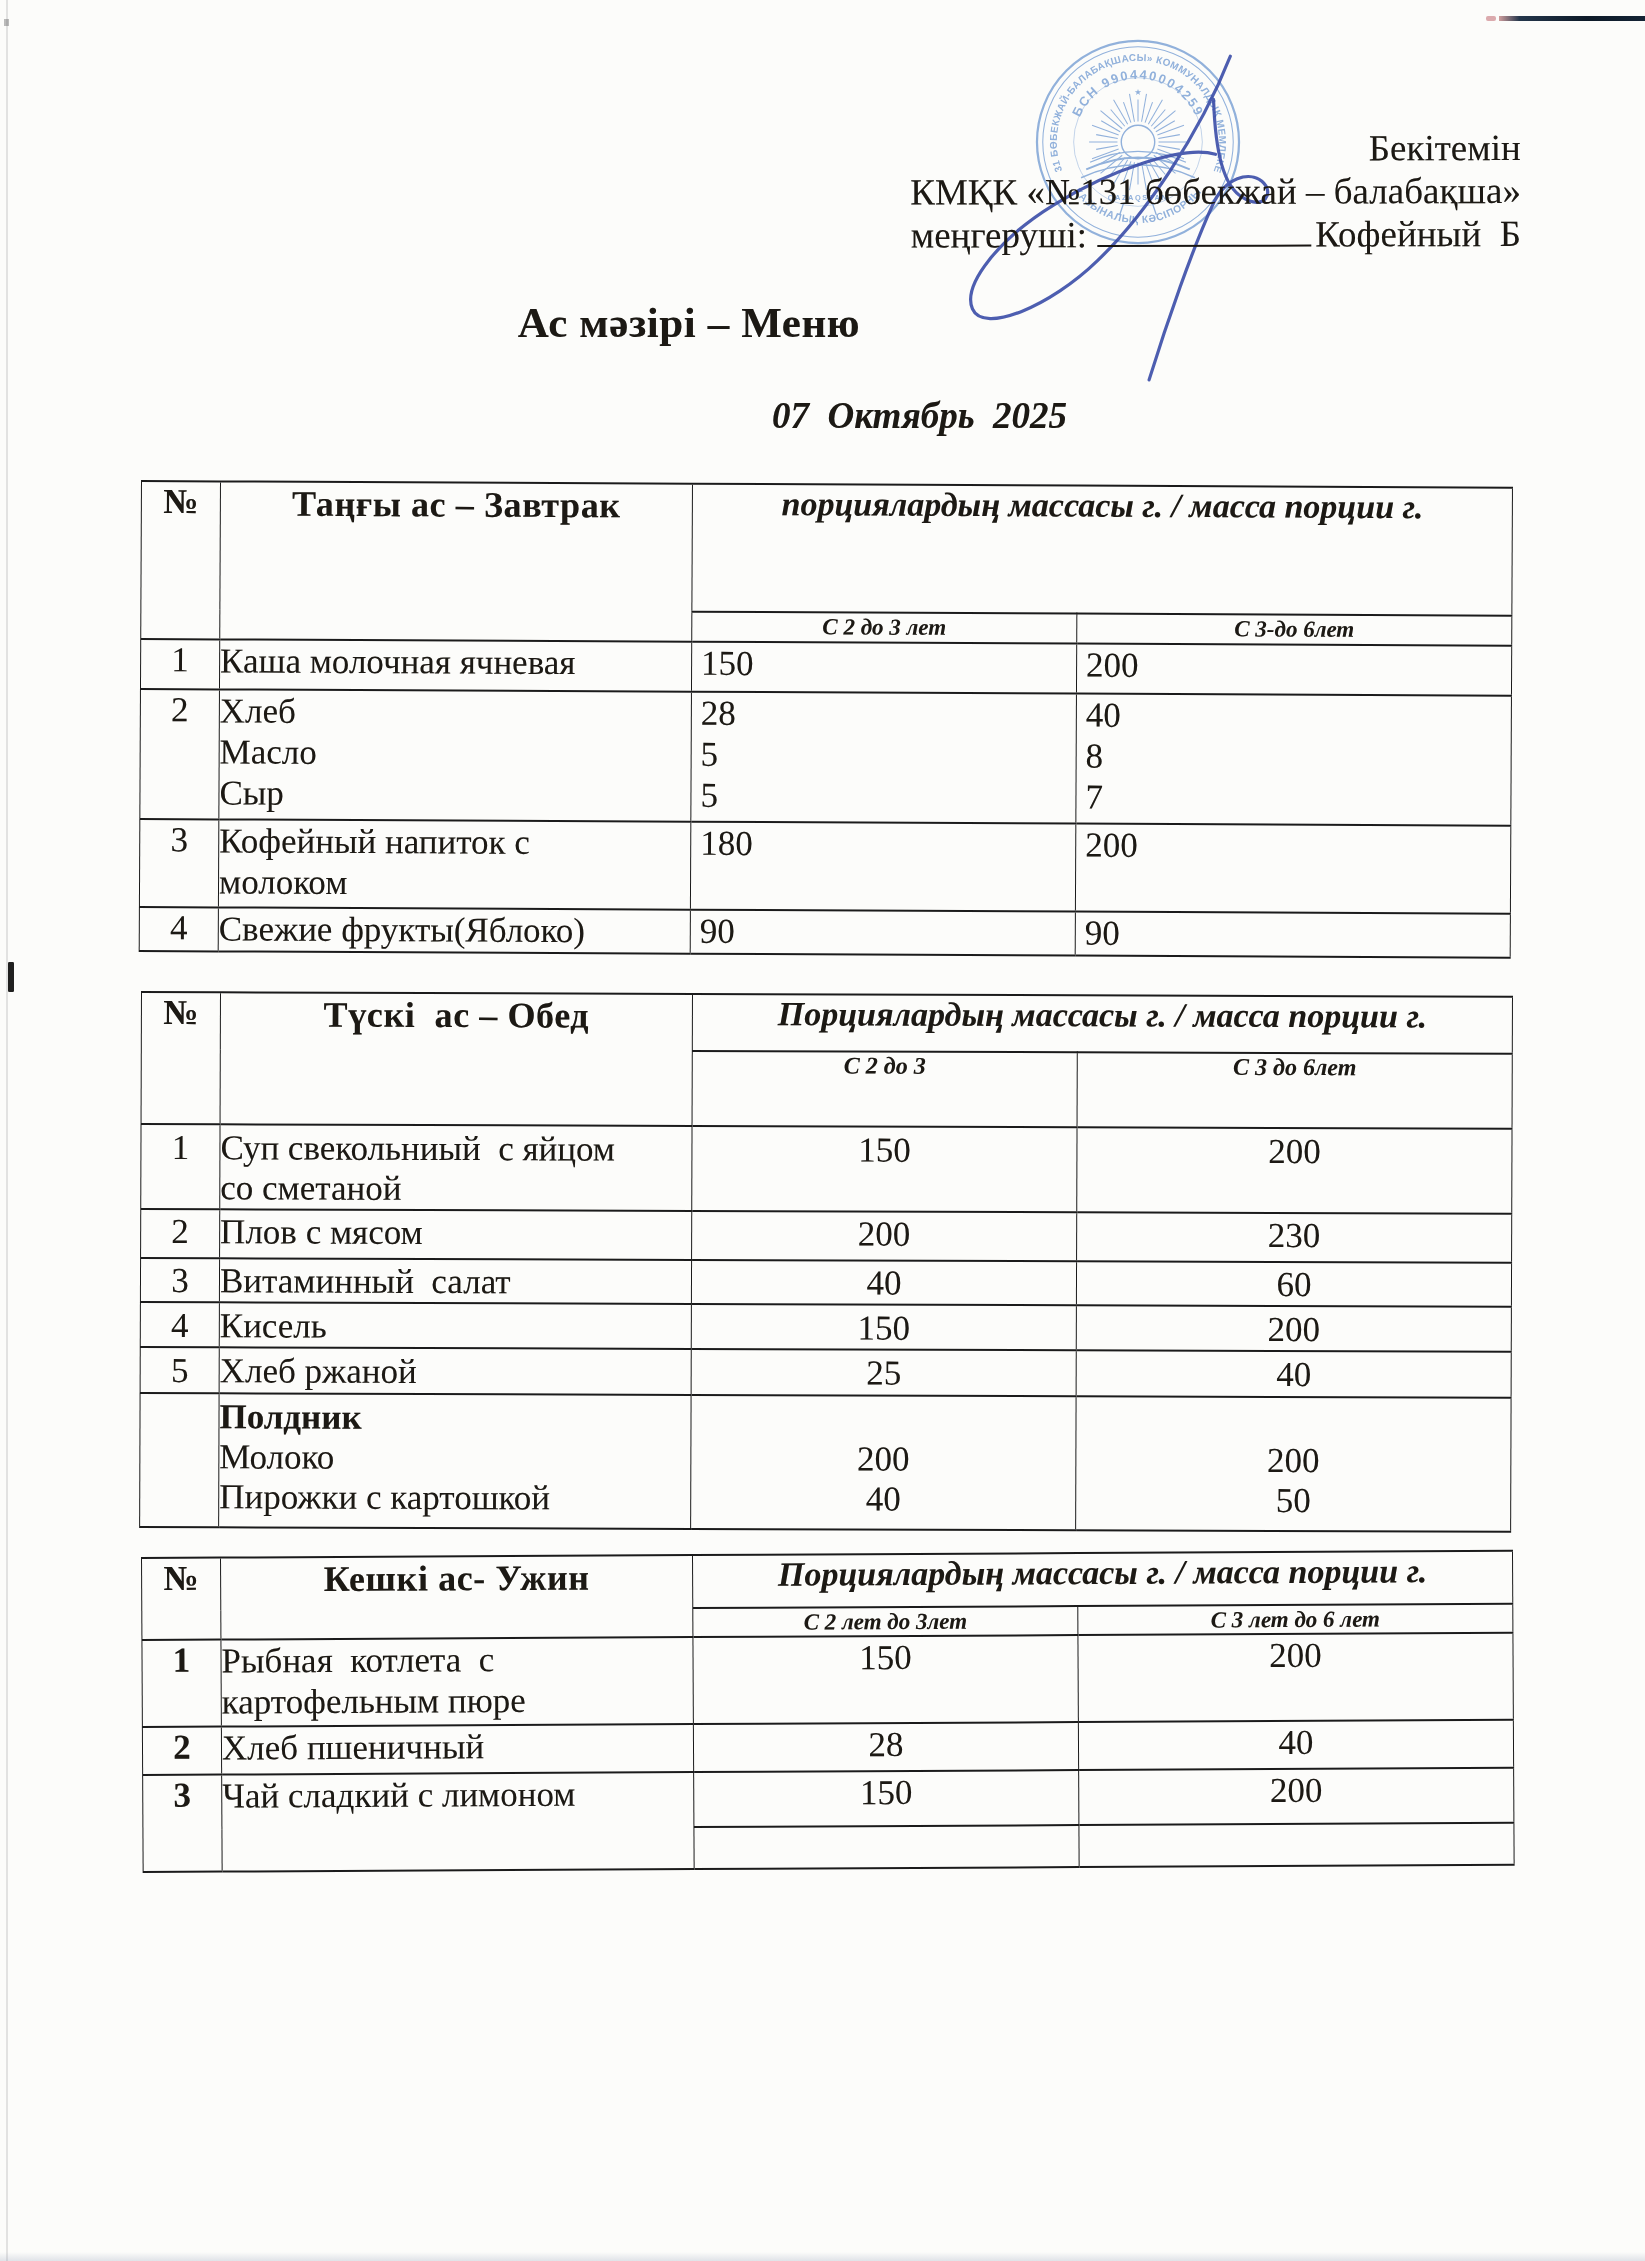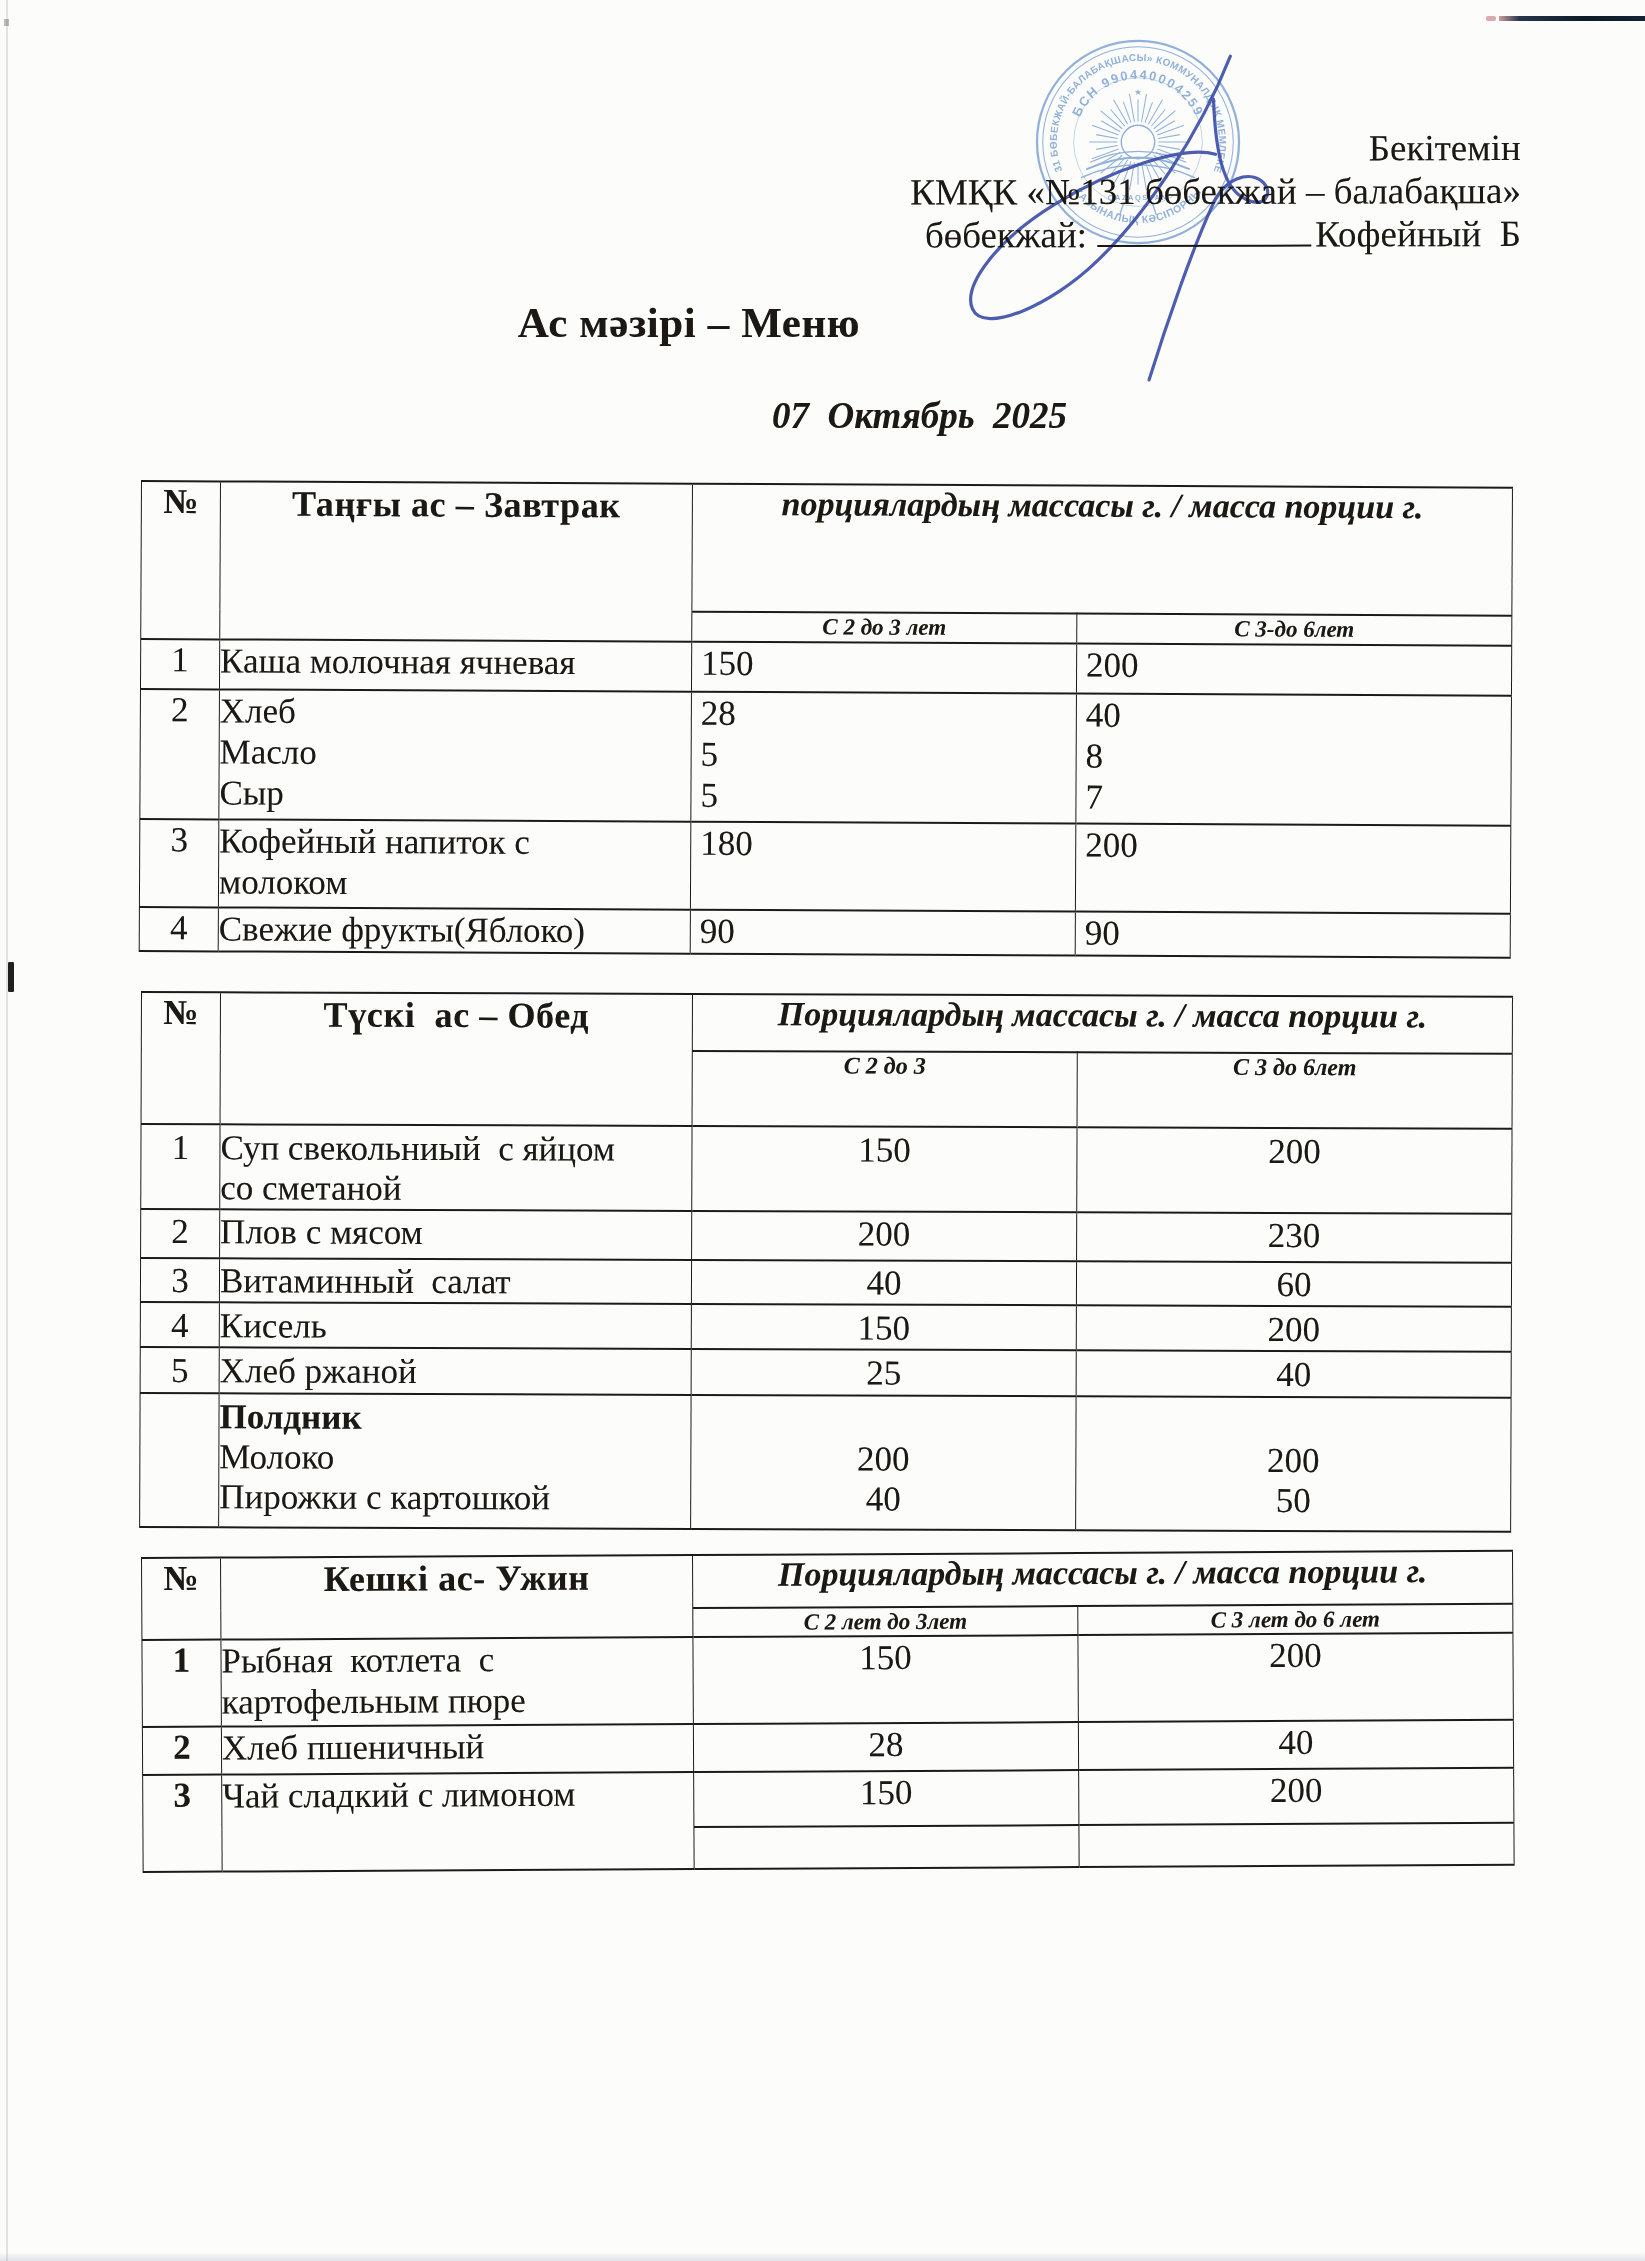--- a/index.html
+++ b/index.html
@@ -154,21 +154,21 @@
   <svg class="signature" width="400" height="361" viewBox="0 0 620 560">
     <g stroke="#3b4da8" stroke-width="5" fill="none" stroke-linecap="round" stroke-linejoin="round">
       <path d="M 478 33 C 430 155, 345 280, 272 350 C 200 420, 95 465, 78 425 C 62 387, 120 315, 205 263 C 290 210, 405 170, 455 185"></path>
       <path d="M 452 100 C 455 185, 468 235, 497 252 C 530 273, 548 245, 527 227 C 508 211, 470 220, 450 265 C 420 330, 380 445, 352 535"></path>
     </g>
   </svg>
 
   <div class="approval">
     <div>Бекітемін</div>
     <div>КМҚК «№131 бөбекжай – балабақша»</div>
-    <div><span>бөбекжай:</span><span class="sig-underline"></span><span>Кофейный  Б</span></div>
+    <div><span>меңгеруші:</span><span class="sig-underline"></span><span>Кофейный  Б</span></div>
   </div>
 
   <h1 class="title">Ас мәзірі – Меню</h1>
   <div class="date">07  Октябрь  2025</div>
 
   <div id="tables-root">
       <table class="menu-table tbl-breakfast vals-left">
         <colgroup>
           <col style="width: 79px;">
           <col style="width: 472px;">

